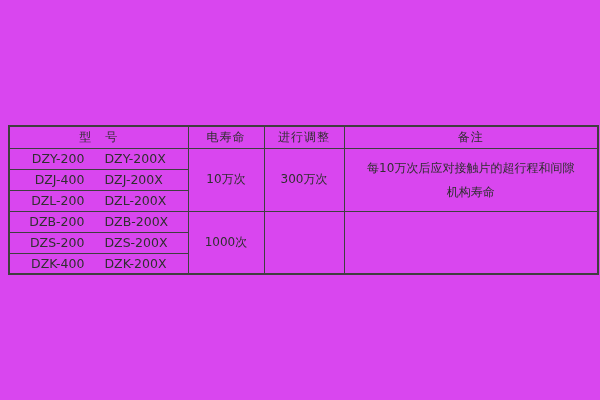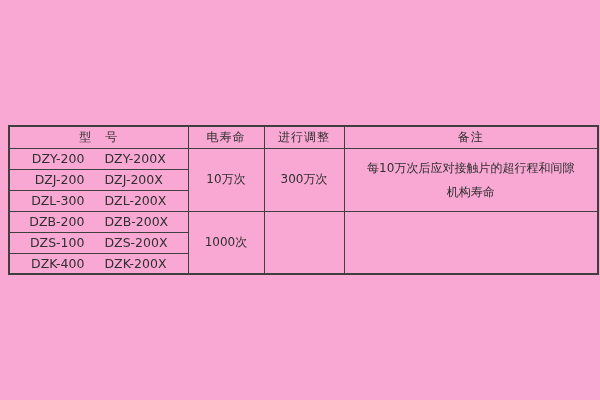--- a/index.html
+++ b/index.html
@@ -1,21 +1,21 @@
 <!DOCTYPE html>
 <html><head>
 <meta charset="utf-8">
 <style>
   * { margin: 0; padding: 0; box-sizing: border-box; }
   html, body { background: #ffffff; }
   .canvas {
     position: relative;
     width: 600px;
     height: 400px;
-    background: #f9a8d4;
+    background: #d946ef;
     font-family: "DejaVu Sans", "Liberation Sans", sans-serif;
     color: #2f2f2f;
     overflow: hidden;
   }
   table.spec-table {
     position: absolute;
     left: 8px;
     top: 125px;
     width: 589px;
     height: 148px;
@@ -83,29 +83,29 @@
         <td rowspan="3">10万次</td>
         <td rowspan="3">300万次</td>
         <td rowspan="3" class="remarks-cell">
           <div class="remarks-line">每10万次后应对接触片的超行程和间隙</div>
           <div class="remarks-line">机构寿命</div>
         </td>
       </tr>
       <tr>
         <td>
           <div class="model-pair">
-            <span>DZJ-200</span>
+            <span>DZJ-400</span>
             <span>DZJ-200X</span>
           </div>
         </td>
       </tr>
       <tr>
         <td>
           <div class="model-pair">
-            <span>DZL-300</span>
+            <span>DZL-200</span>
             <span>DZL-200X</span>
           </div>
         </td>
       </tr>
       <tr>
         <td>
           <div class="model-pair">
             <span>DZB-200</span>
             <span>DZB-200X</span>
           </div>
@@ -113,21 +113,21 @@
         <td rowspan="3">1000次</td>
         <td rowspan="3"></td>
         <td rowspan="3" class="remarks-cell">
           <div class="remarks-line"></div>
           <div class="remarks-line"></div>
         </td>
       </tr>
       <tr>
         <td>
           <div class="model-pair">
-            <span>DZS-100</span>
+            <span>DZS-200</span>
             <span>DZS-200X</span>
           </div>
         </td>
       </tr>
       <tr>
         <td>
           <div class="model-pair">
             <span>DZK-400</span>
             <span>DZK-200X</span>
           </div>

